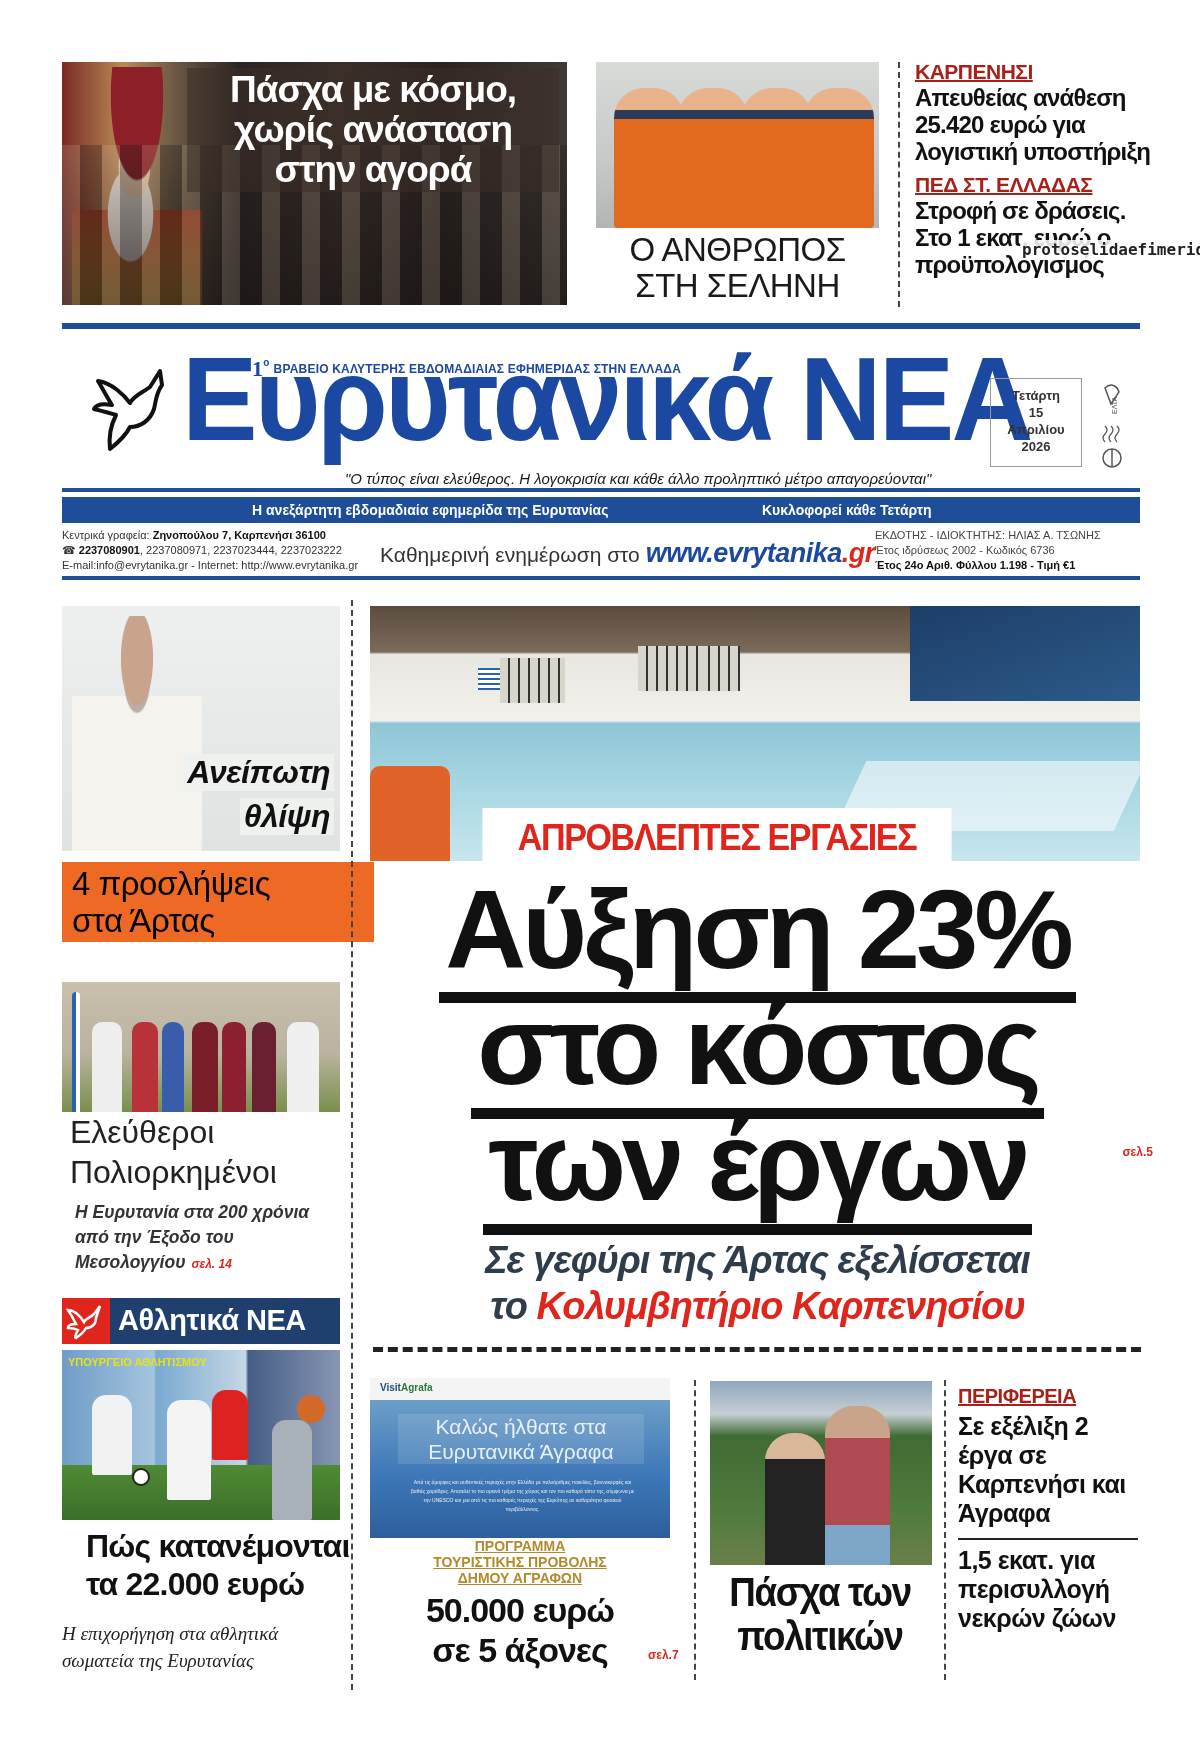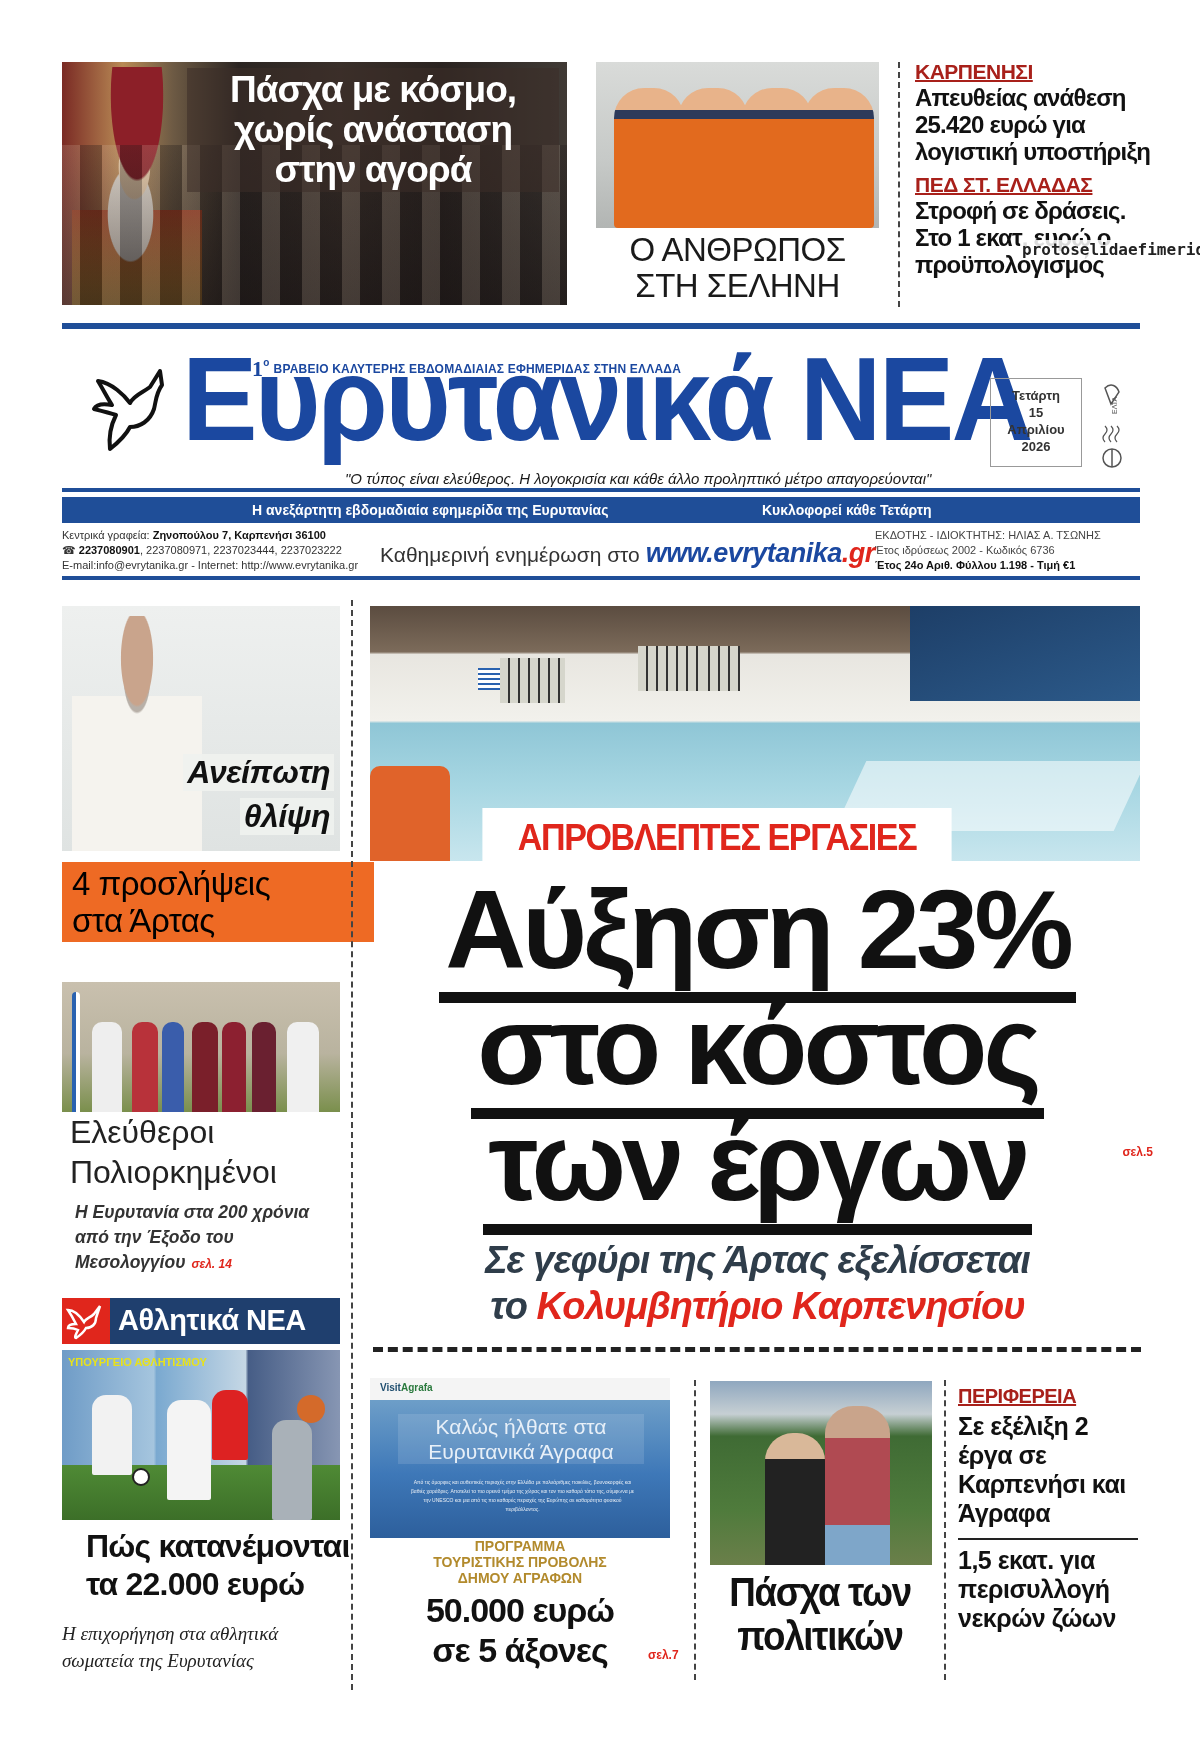--- a/index.html
+++ b/index.html
@@ -107,21 +107,21 @@
   #subhead .red { color: #e0261c; }
   #dash-rule { left: 373px; top: 1347px; width: 768px; border-top: 5px dashed #222; }
 
   
   #visit { left: 370px; top: 1378px; width: 300px; height: 160px; overflow: hidden;
     background: linear-gradient(180deg, #f4f4f4 0 14%, #6d9ec8 14%, #3e78b8 60%, #2d5f9c 100%); }
   #visit .brand { position: absolute; left: 10px; top: 4px; font-size: 10px; font-weight: 700; color: #2b7a3e; }
   #visit .brand b { color: #1f4e6f; }
   #visit .welcome { position: absolute; left: 28px; top: 36px; width: 246px; text-align: center; color: #e8f0f8; font-size: 21px; line-height: 25px; background: rgba(255,255,255,0.12); font-weight: 300; }
   #visit .blurb { position: absolute; left: 40px; top: 100px; width: 225px; text-align: center; font-size: 5px; line-height: 9px; color: #e8eef5; }
-  #tour-kicker { left: 370px; top: 1538px; width: 300px; text-align: center; color: #b28a2c; font-size: 14px; line-height: 16px; font-weight: 700; }
+  #tour-kicker { left: 370px; top: 1538px; width: 300px; text-align: center; color: #b28a2c; font-size: 14px; line-height: 16px; font-weight: 700; text-decoration: underline; }
   #tour-title { left: 370px; top: 1590px; width: 300px; text-align: center; font-size: 34px; line-height: 40px; font-weight: 900; color: #111; letter-spacing: -1px; }
   #tour-page { left: 648px; top: 1648px; font-size: 12px; color: #e0261c; font-weight: 700; }
 
   #mid-divider { left: 694px; top: 1380px; height: 300px; }
   #couple { left: 710px; top: 1381px; width: 222px; height: 184px; overflow: hidden;
     background: linear-gradient(180deg, #8fa7bf 0%, #c6cfd3 18%, #3f6b34 30%, #4f7b3c 70%, #6b7f4a 100%); }
   #couple .woman { position: absolute; left: 55px; top: 52px; width: 60px; height: 132px; border-radius: 28px 28px 0 0;
     background: linear-gradient(180deg, #d9b899 0 20%, #222 20%); }
   #couple .man { position: absolute; left: 115px; top: 25px; width: 65px; height: 159px; border-radius: 28px 28px 0 0;
     background: linear-gradient(180deg, #c9a48b 0 20%, #b04a52 20% 75%, #7ea6c9 75%); }

